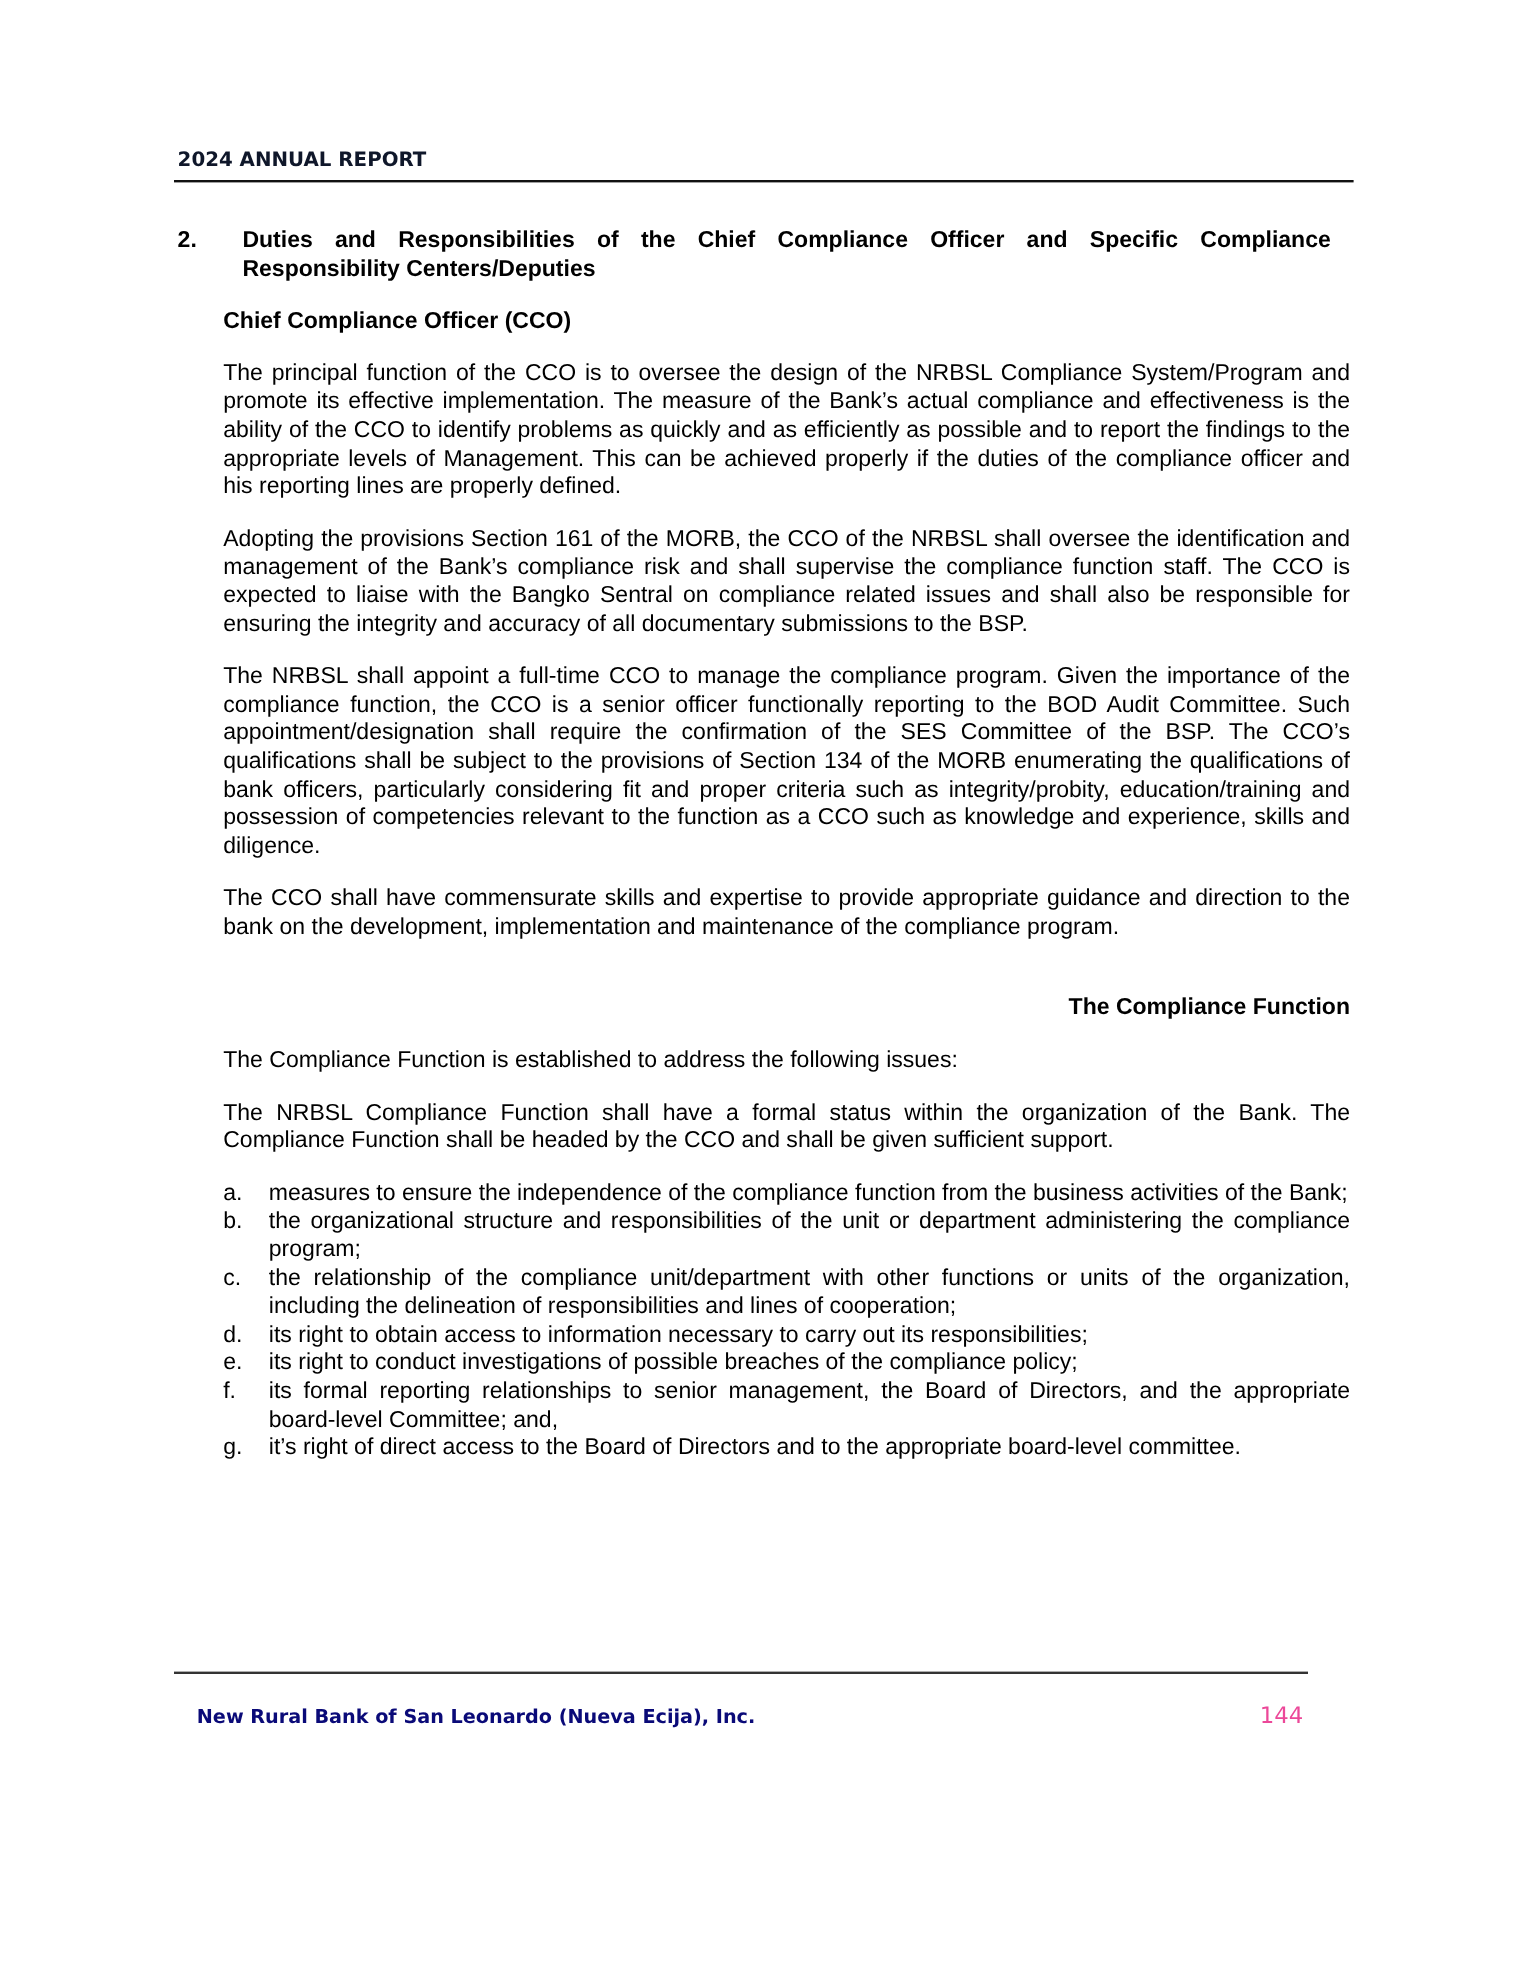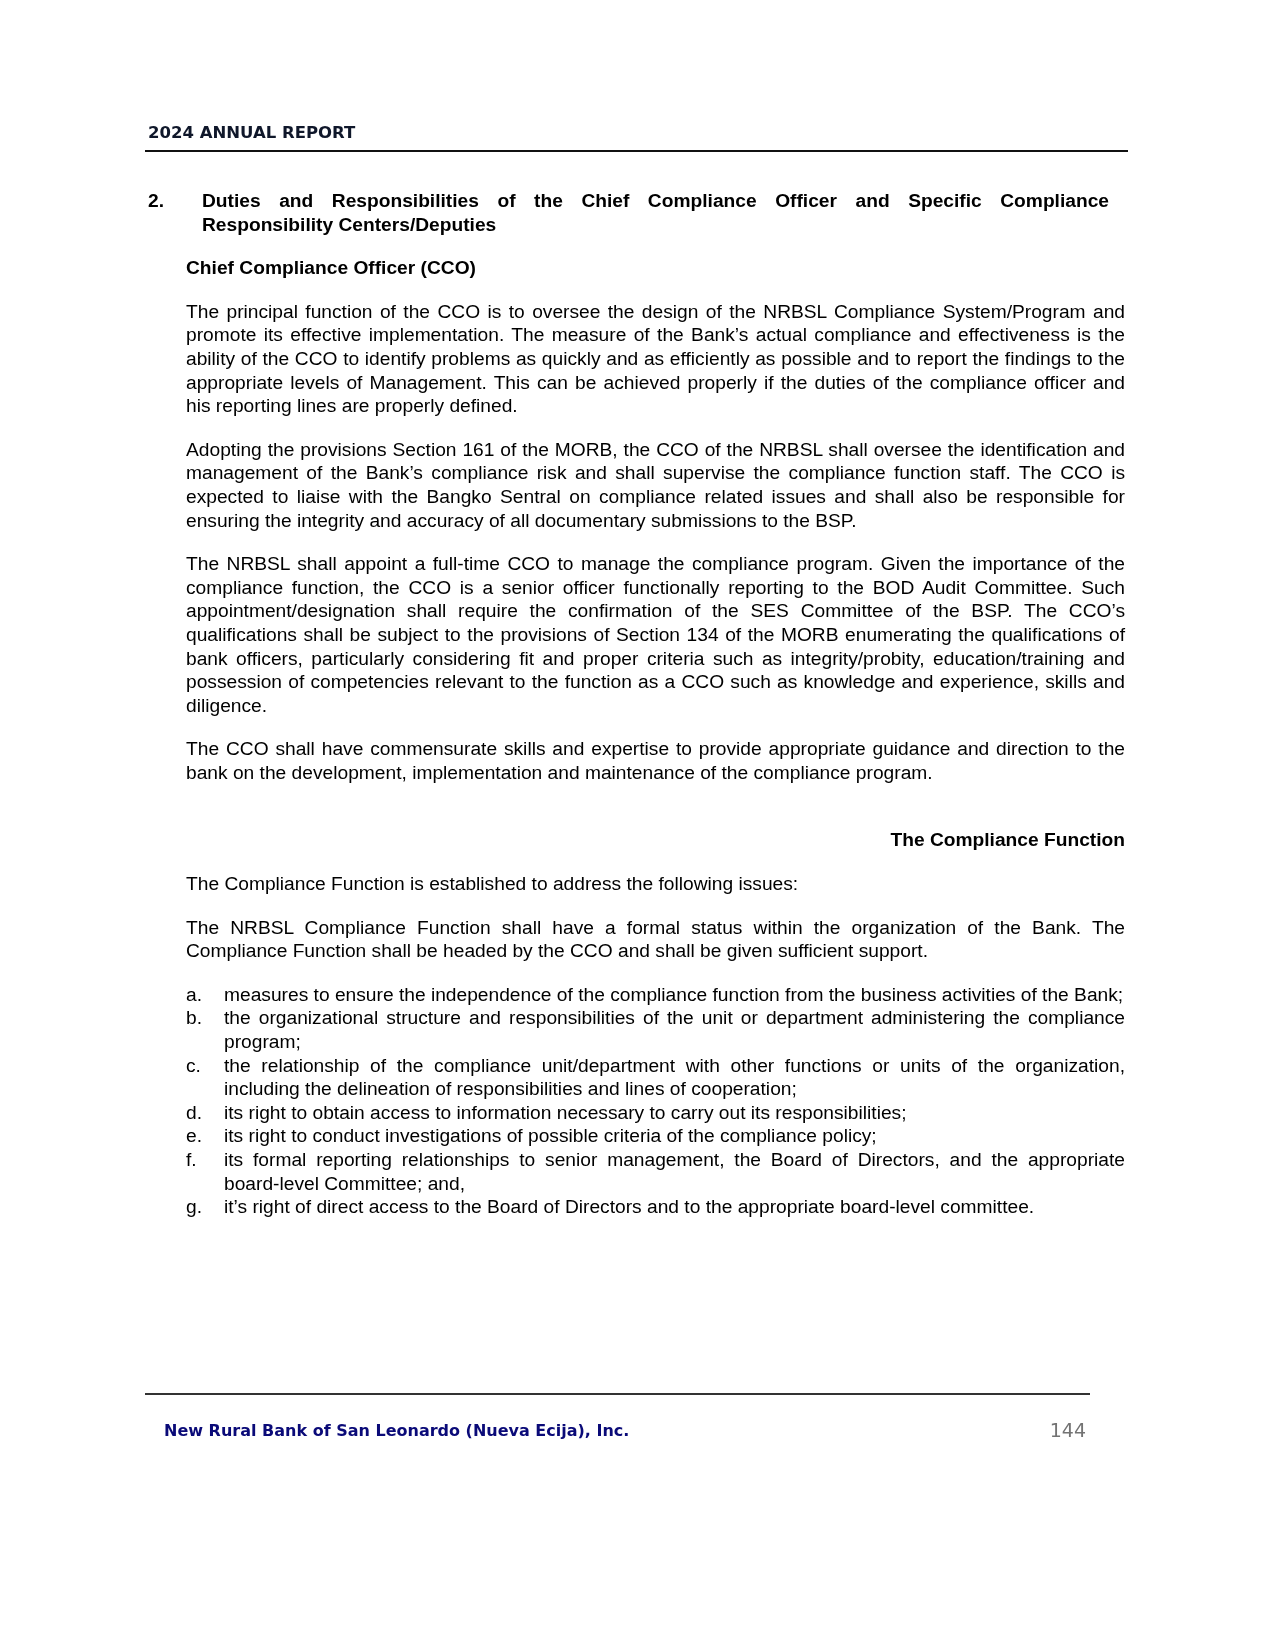--- a/index.html
+++ b/index.html
@@ -7,21 +7,21 @@
          font-family:"Liberation Sans", sans-serif; color:#000; }
   .abs { position:absolute; }
   .hdr-title { left:148px; top:123px; font-family:"DejaVu Sans", sans-serif; font-weight:bold;
                font-size:16.5px; color:#0f172a; letter-spacing:0; white-space:nowrap; }
   .rule { height:0; border-top:2px solid #111; }
   .hdr-rule { left:145px; top:150px; width:983px; }
   .ftr-rule { left:145px; top:1393px; width:945px; border-top:2px solid #333; }
   .ftr-name { left:164px; top:1421px; font-family:"DejaVu Sans", sans-serif; font-weight:bold;
               font-size:16px; color:#0a0a78; white-space:nowrap; }
   .ftr-page { left:1040px; top:1419px; width:46px; text-align:right; font-family:"DejaVu Sans", sans-serif;
-              font-size:19px; color:#737373; }
+              font-size:19px; color:#ec4899; }
   .content { left:186px; top:173px; width:939px; font-size:19.2px; line-height:23.6px; }
   .sec-num { position:absolute; left:-38px; top:0; font-weight:bold; }
   .sec-title { font-weight:bold; text-align:justify; text-align-last:left; margin:16px; }
   .subhead { font-weight:bold; margin:20px 0 0 0; }
   p.body { margin:20px 0 0 0; text-align:justify; text-align-last:left; }
   .subhead2 { font-weight:bold; margin:44px 0 0 0;text-align:right; }
   ol.items { list-style:none; margin:20px 0 0 0; padding:0; }
   ol.items li { position:relative; padding-left:38px; text-align:justify; text-align-last:left; }
   ol.items li .letter { position:absolute; left:0; top:0; }
 </style>
@@ -45,21 +45,21 @@
 
   <p class="subhead2">The Compliance Function</p>
   <p class="body">The Compliance Function is established to address the following issues:</p>
   <p class="body">The NRBSL Compliance Function shall have a formal status within the organization of the Bank. The Compliance Function shall be headed by the CCO and shall be given sufficient support.</p>
 
   <ol class="items">
     <li><span class="letter">a.</span><span>measures to ensure the independence of the compliance function from the business activities of the Bank;</span></li>
     <li><span class="letter">b.</span><span>the organizational structure and responsibilities of the unit or department administering the compliance program;</span></li>
     <li><span class="letter">c.</span><span>the relationship of the compliance unit/department with other functions or units of the organization, including the delineation of responsibilities and lines of cooperation;</span></li>
     <li><span class="letter">d.</span><span>its right to obtain access to information necessary to carry out its responsibilities;</span></li>
-    <li><span class="letter">e.</span><span>its right to conduct investigations of possible criteria of the compliance policy;</span></li>
+    <li><span class="letter">e.</span><span>its right to conduct investigations of possible breaches of the compliance policy;</span></li>
     <li><span class="letter">f.</span><span>its formal reporting relationships to senior management, the Board of Directors, and the appropriate board-level Committee; and,</span></li>
     <li><span class="letter">g.</span><span>it’s right of direct access to the Board of Directors and to the appropriate board-level committee.</span></li>
   </ol>
 </div>
 
 <div class="abs rule ftr-rule"></div>
 <div class="abs ftr-name">New Rural Bank of San Leonardo (Nueva Ecija), Inc.</div>
 <div class="abs ftr-page">144</div>
 
 </body></html>

